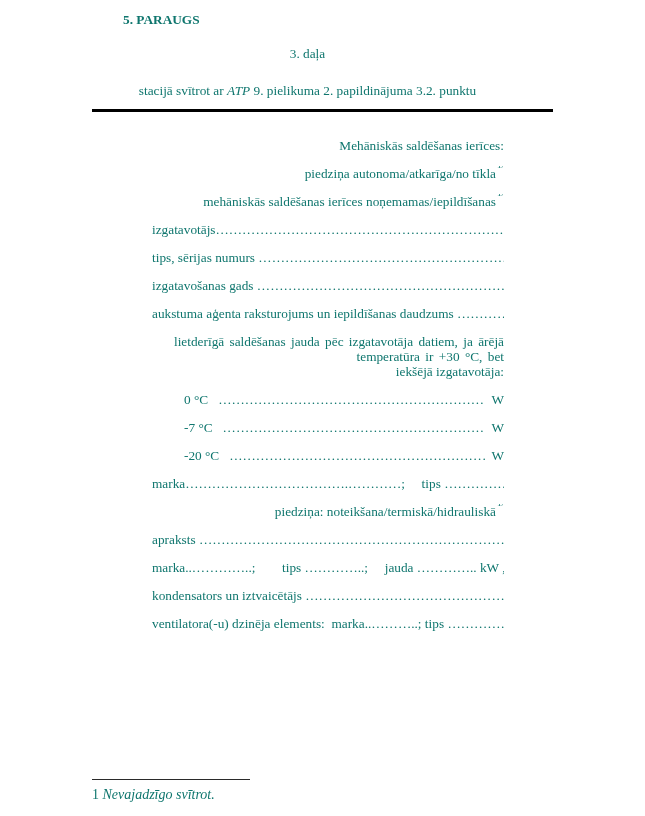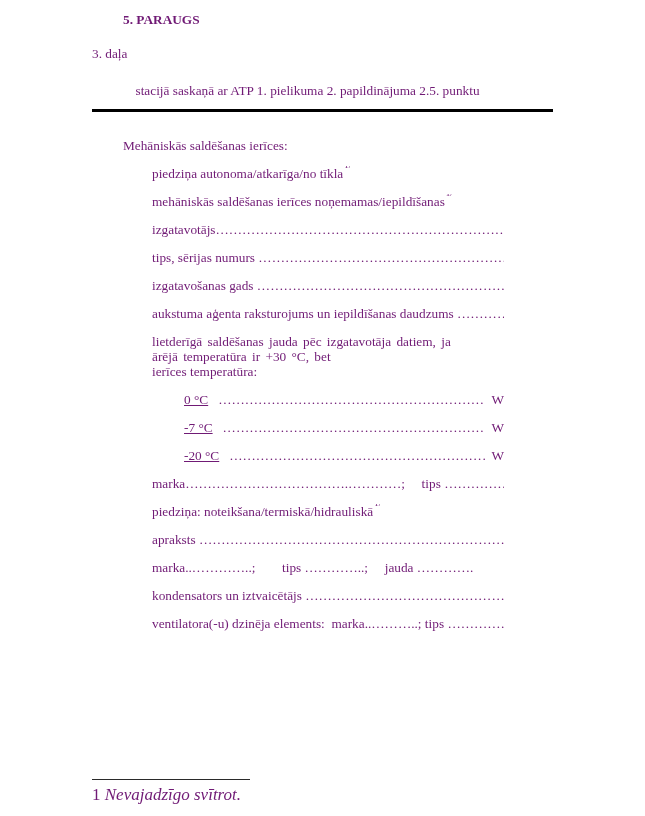--- a/index.html
+++ b/index.html
@@ -4,64 +4,64 @@
 <style>
   * { margin: 0; padding: 0; box-sizing: border-box; }
   html, body { background: #ffffff; }
   .page {
     position: relative;
     width: 574px;
     height: 816px;
     background: #ffffff;
     font-family: "Liberation Serif", "DejaVu Serif", serif;
     font-size: 13.3px;
-    color: #701a75;
+    color: #0f766e;
     overflow: hidden;
   }
   .sample-label {
     margin: 12px 0 0 123px;
     font-weight: bold;
     line-height: 15px;
   }
   .part-title {
     margin: 19px 51px 0 92px;
-    text-align: left;
+    text-align: center;
     line-height: 15px;
   }
   .doc-title {
     margin: 7px 51px 0 92px;
     text-align: center;
     line-height: 15px;
   }
-  .doc-title .atp { }
+  .doc-title .atp { font-style: italic; }
   .header-rule {
     margin: 11px 0 0 92px;
     width: 461px;
     height: 3px;
     background: #000000;
   }
-  .body { margin-top: 26px; }
+  .body { margin-top: 26px; text-align: right; }
   .ln {
     margin: 0 70px 13px 152px;
     line-height: 15px;
     white-space: nowrap;
     overflow: hidden;
   }
   .ln.flush { margin-left: 123px; }
   .ln.pre { white-space: pre; }
-  .para { margin: 0 101px 13px 152px; }
+  .para { margin: 0 70px 13px 152px; }
   .para > div { line-height: 15px; white-space: nowrap; overflow: hidden; }
   .para .stretch { word-spacing: 2px; white-space: normal; }
   .temp-row {
     display: flex;
     align-items: baseline;
     margin: 0 70px 13px 184px;
     line-height: 15px;
   }
-  .temp-row .t-label { flex: none; white-space: pre; text-decoration: underline; }
+  .temp-row .t-label { flex: none; white-space: pre; }
   .temp-row .t-dots {
     flex: 1 1 auto;
     overflow: hidden;
     white-space: nowrap;
     margin: 0 6px 0 10px;
   }
   .temp-row .t-unit { flex: none; }
   sup.fn-ref {
     font-size: 9px;
     line-height: 0;
@@ -74,37 +74,37 @@
     left: 92px;
     top: 779px;
     width: 158px;
     height: 1px;
     background: #2a2a2a;
   }
   .footnote {
     position: absolute;
     left: 92px;
     top: 787px;
-    font-size: 17px;
+    font-size: 14px;
     line-height: 15px;
   }
   .footnote .fn-text { font-style: italic; }
 </style>
 </head>
 <body>
 
 <div class="page">
 
   <div class="sample-label">5. PARAUGS</div>
 
   <div class="part-title">3. daļa</div>
 
   <div class="doc-title">
     <br>
-    <span>stacijā saskaņā ar </span><span class="atp">ATP</span><span> 1. pielikuma 2. papildinājuma 2.5. punktu</span>
+    <span>stacijā svītrot ar </span><span class="atp">ATP</span><span> 9. pielikuma 2. papildinājuma 3.2. punktu</span>
   </div>
 
   <div class="header-rule"></div>
 
   <div class="body">
 
     <div class="ln flush">Mehāniskās saldēšanas ierīces:</div>
 
     <div class="ln"><span>piedziņa autonoma/atkarīga/no tīkla</span><sup class="fn-ref">1/</sup></div>
 
@@ -113,21 +113,21 @@
     <div class="ln">izgatavotājs………………………………………………………………………………………………………………………………</div>
 
     <div class="ln">tips, sērijas numurs ………………………………………………………………………………………………………………………………</div>
 
     <div class="ln">izgatavošanas gads ………………………………………………………………………………………………………………………………</div>
 
     <div class="ln">aukstuma aģenta raksturojums un iepildīšanas daudzums ……………………………………………………</div>
 
     <div class="para">
       <div class="stretch">lietderīgā saldēšanas jauda pēc izgatavotāja datiem, ja ārējā temperatūra ir +30 °C, bet</div>
-      <div>ierīces temperatūra:</div>
+      <div>iekšējā izgatavotāja:</div>
     </div>
 
     <div class="temp-row">
       <span class="t-label">0 °C</span>
       <span class="t-dots">…………………………………………………………………………………………………………</span>
       <span class="t-unit">W</span>
     </div>
 
     <div class="temp-row">
       <span class="t-label">-7 °C</span>

